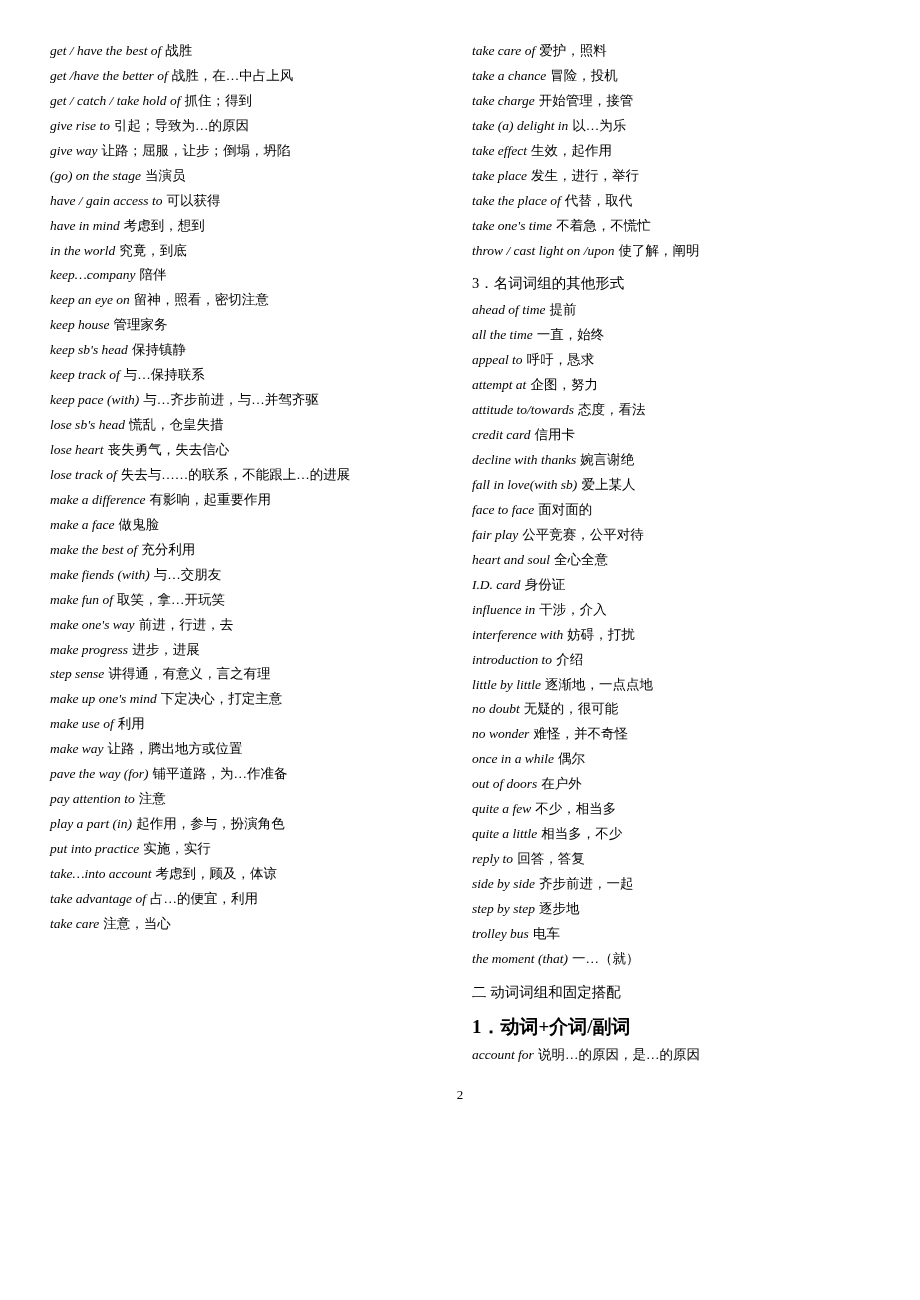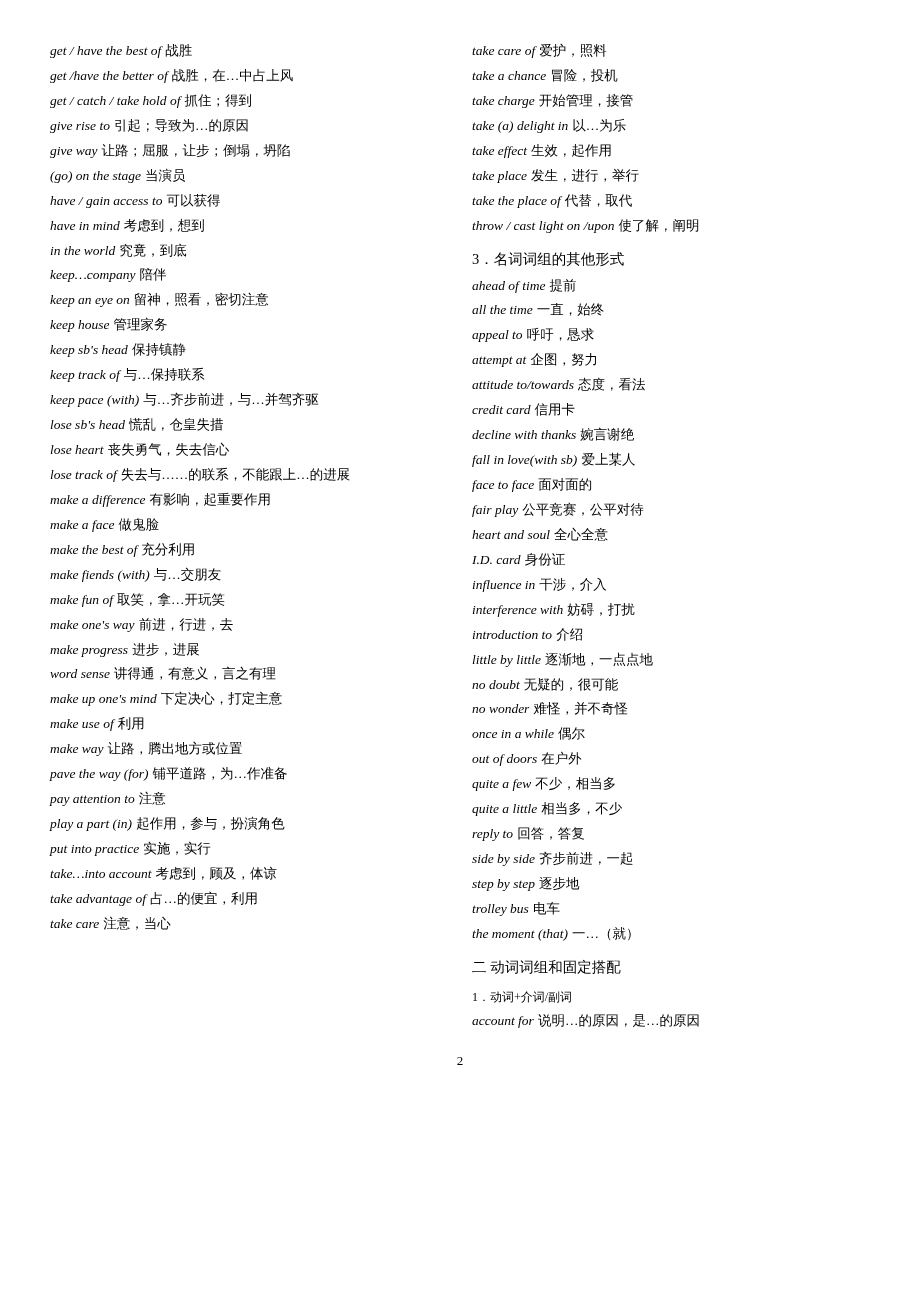--- a/index.html
+++ b/index.html
@@ -32,22 +32,22 @@
     .phrase-line .chn {
       margin-left: 4px;
     }
     .section-header {
       font-weight: normal;
       font-size: 14.5px;
       margin-top: 10px;
       margin-bottom: 4px;
     }
     .sub-header {
-      font-weight: normal;
-      font-size: 12px;
+      font-weight: bold;
+      font-size: 19px;
       margin-top: 6px;
       margin-bottom: 2px;
     }
     .page-num {
       text-align: center;
       margin-top: 20px;
       font-size: 13px;
     }
   </style>
 </head>
@@ -74,41 +74,42 @@
       <div class="phrase-line"><span class="eng">lose sb's head</span><span class="chn">慌乱，仓皇失措</span></div>
       <div class="phrase-line"><span class="eng">lose heart</span><span class="chn">丧失勇气，失去信心</span></div>
       <div class="phrase-line"><span class="eng">lose track of</span><span class="chn">失去与……的联系，不能跟上…的进展</span></div>
       <div class="phrase-line"><span class="eng">make a difference</span><span class="chn">有影响，起重要作用</span></div>
       <div class="phrase-line"><span class="eng">make a face</span><span class="chn">做鬼脸</span></div>
       <div class="phrase-line"><span class="eng">make the best of</span><span class="chn">充分利用</span></div>
       <div class="phrase-line"><span class="eng">make fiends (with)</span><span class="chn">与…交朋友</span></div>
       <div class="phrase-line"><span class="eng">make fun of</span><span class="chn">取笑，拿…开玩笑</span></div>
       <div class="phrase-line"><span class="eng">make one's way</span><span class="chn">前进，行进，去</span></div>
       <div class="phrase-line"><span class="eng">make progress</span><span class="chn">进步，进展</span></div>
-      <div class="phrase-line"><span class="eng">word sense</span><span class="chn">讲得通，有意义，言之有理</span></div>
+      <div class="phrase-line"><span class="eng">step sense</span><span class="chn">讲得通，有意义，言之有理</span></div>
       <div class="phrase-line"><span class="eng">make up one's mind</span><span class="chn">下定决心，打定主意</span></div>
       <div class="phrase-line"><span class="eng">make use of</span><span class="chn">利用</span></div>
       <div class="phrase-line"><span class="eng">make way</span><span class="chn">让路，腾出地方或位置</span></div>
       <div class="phrase-line"><span class="eng">pave the way (for)</span><span class="chn">铺平道路，为…作准备</span></div>
       <div class="phrase-line"><span class="eng">pay attention to</span><span class="chn">注意</span></div>
       <div class="phrase-line"><span class="eng">play a part (in)</span><span class="chn">起作用，参与，扮演角色</span></div>
       <div class="phrase-line"><span class="eng">put into practice</span><span class="chn">实施，实行</span></div>
       <div class="phrase-line"><span class="eng">take…into account</span><span class="chn">考虑到，顾及，体谅</span></div>
       <div class="phrase-line"><span class="eng">take advantage of</span><span class="chn">占…的便宜，利用</span></div>
       <div class="phrase-line"><span class="eng">take care</span><span class="chn">注意，当心</span></div>
     </div>
 
   <div class="col" id="right-col">
   <div class="phrase-line"><span class="eng">take care of</span><span class="chn">爱护，照料</span></div>
       <div class="phrase-line"><span class="eng">take a chance</span><span class="chn">冒险，投机</span></div>
       <div class="phrase-line"><span class="eng">take charge</span><span class="chn">开始管理，接管</span></div>
       <div class="phrase-line"><span class="eng">take (a) delight in</span><span class="chn">以…为乐</span></div>
       <div class="phrase-line"><span class="eng">take effect</span><span class="chn">生效，起作用</span></div>
       <div class="phrase-line"><span class="eng">take place</span><span class="chn">发生，进行，举行</span></div>
       <div class="phrase-line"><span class="eng">take the place of</span><span class="chn">代替，取代</span></div>
+      <div class="phrase-line"><span class="eng">take one's time</span><span class="chn">不着急，不慌忙</span></div>
       <div class="phrase-line"><span class="eng">throw / cast light on /upon</span><span class="chn">使了解，阐明</span></div>
       <div class="section-header">3．名词词组的其他形式</div>
       <div class="phrase-line"><span class="eng">ahead of time</span><span class="chn">提前</span></div>
       <div class="phrase-line"><span class="eng">all the time</span><span class="chn">一直，始终</span></div>
       <div class="phrase-line"><span class="eng">appeal to</span><span class="chn">呼吁，恳求</span></div>
       <div class="phrase-line"><span class="eng">attempt at</span><span class="chn">企图，努力</span></div>
       <div class="phrase-line"><span class="eng">attitude to/towards</span><span class="chn">态度，看法</span></div>
       <div class="phrase-line"><span class="eng">credit card</span><span class="chn">信用卡</span></div>
       <div class="phrase-line"><span class="eng">decline with thanks</span><span class="chn">婉言谢绝</span></div>
       <div class="phrase-line"><span class="eng">fall in love(with sb)</span><span class="chn">爱上某人</span></div>

